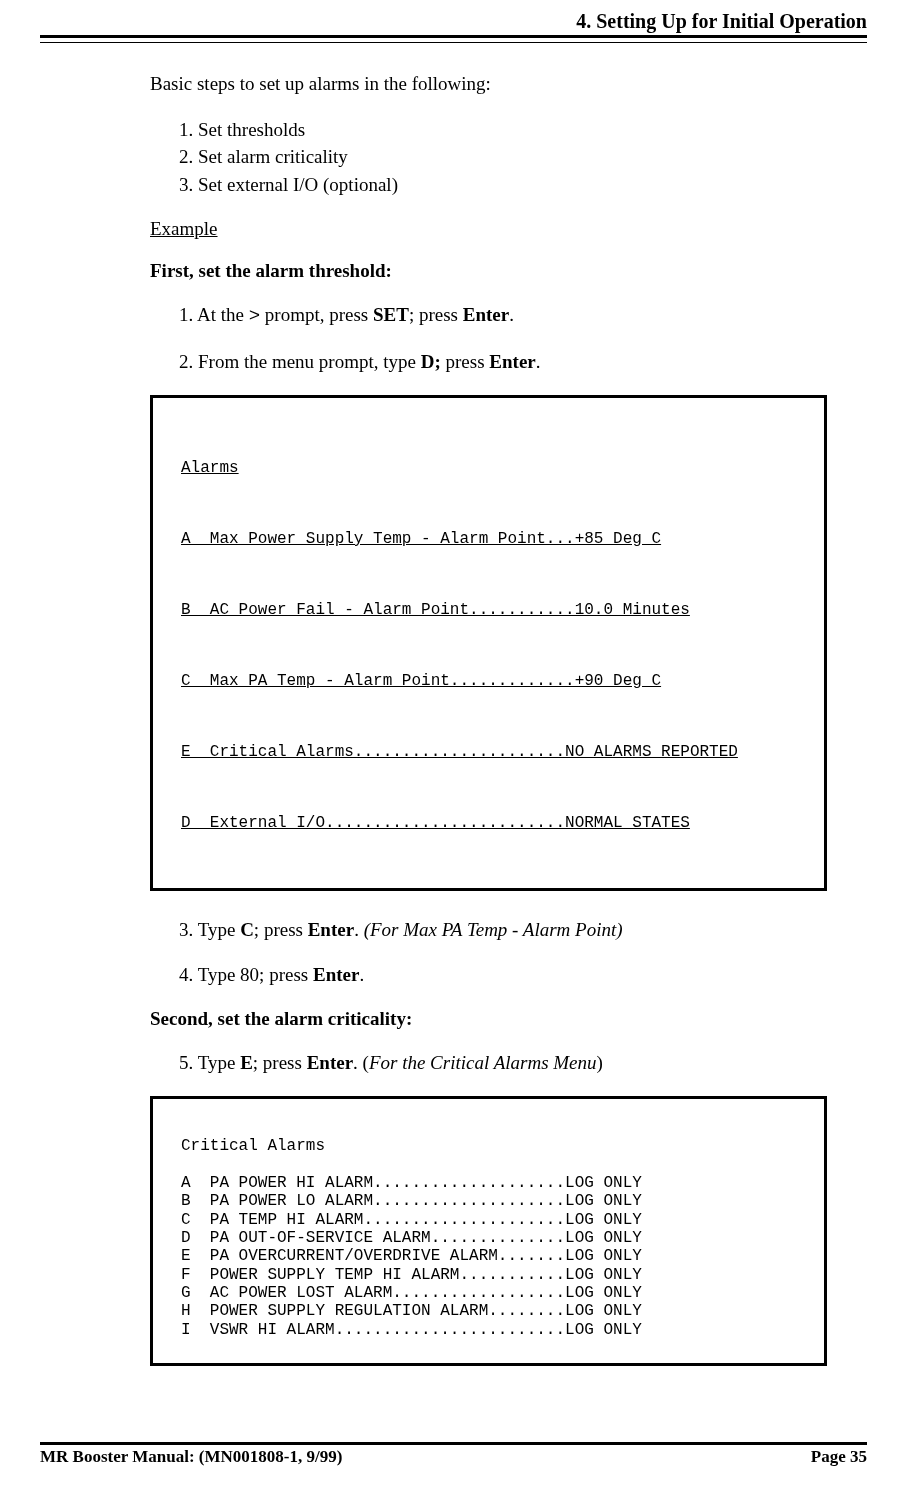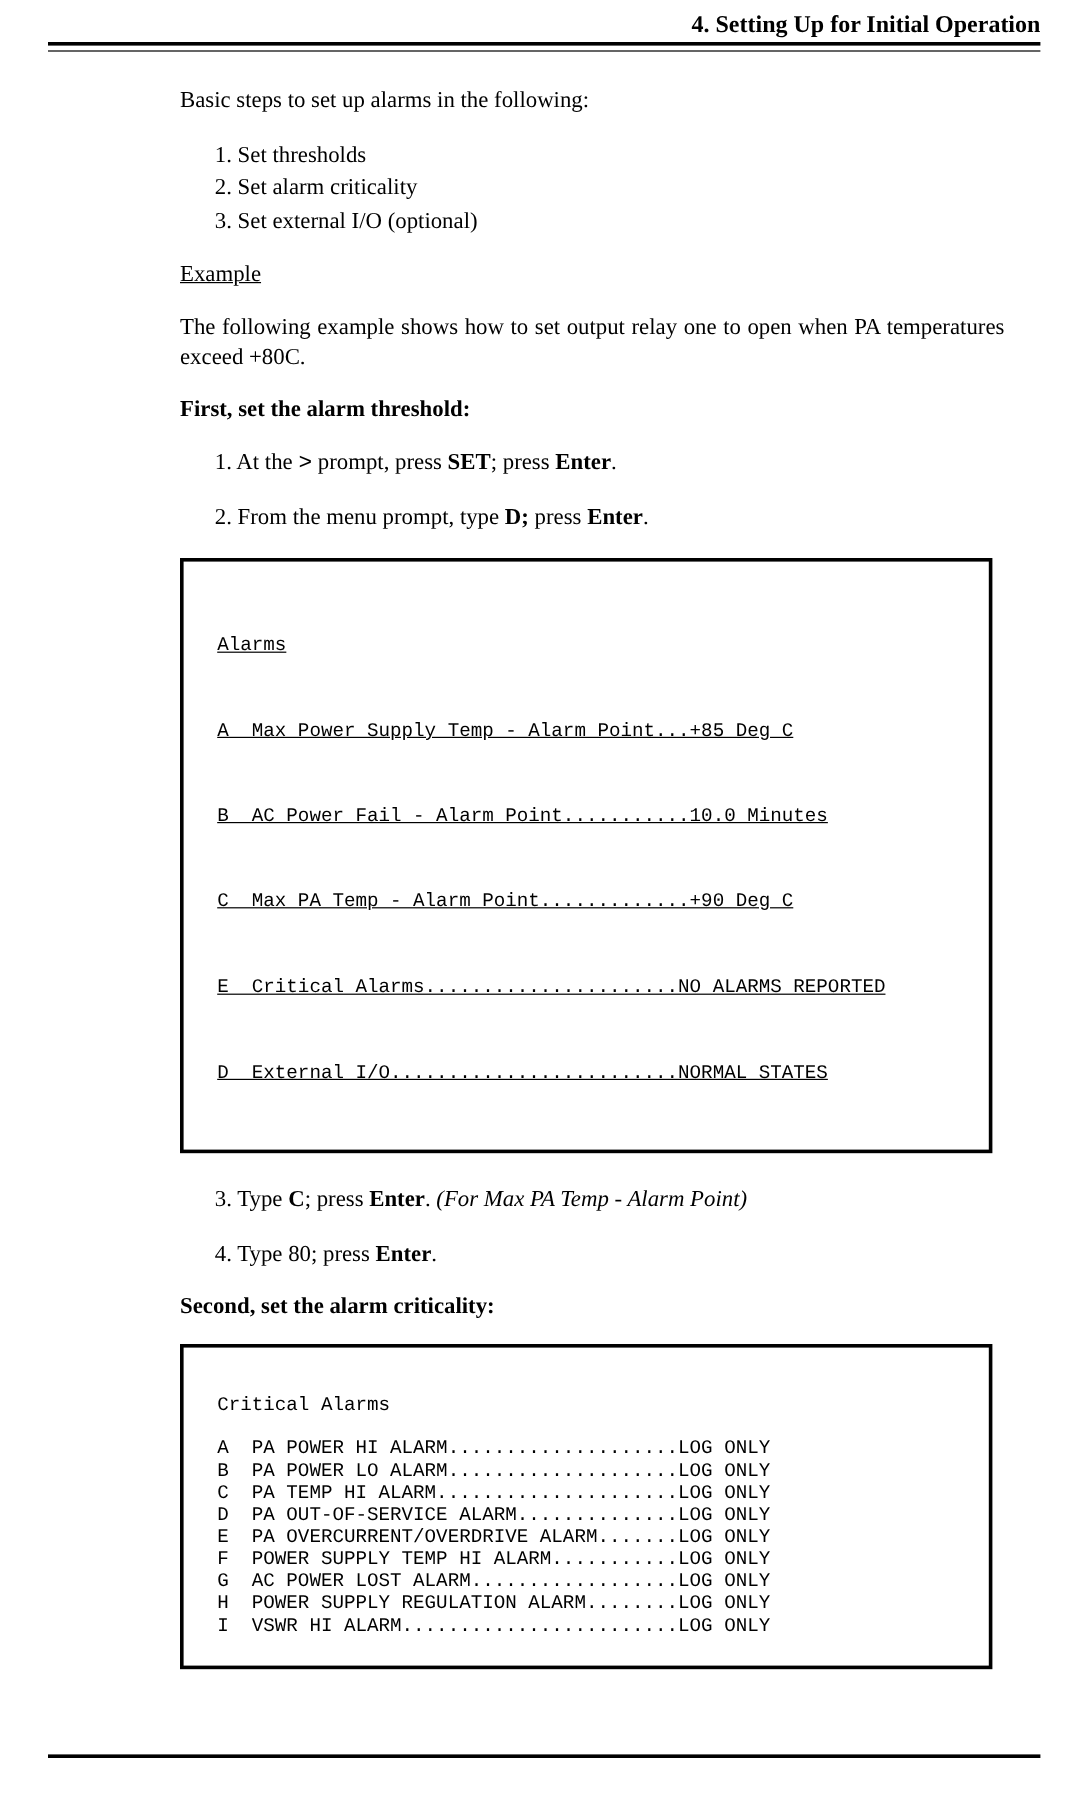--- a/index.html
+++ b/index.html
@@ -115,21 +115,20 @@
     <div class="para">Basic steps to set up alarms in the following:</div>
 
     <ol class="numlist">
       <li>1.   Set thresholds</li>
       <li>2.   Set alarm criticality</li>
       <li>3.   Set external I/O (optional)</li>
     </ol>
 
     <div class="heading-underline">Example</div>
 
-    <div class="para justify">The following example shows how to set output relay one to open when PA temperatures exceed +80C.</div>
 
     <div class="heading-bold">First, set the alarm threshold:</div>
 
     <ol class="numlist spaced">
       <li>
         <span>1.   At the </span><span class="mono">&gt;</span><span> prompt, press </span><span class="bold">SET</span><span>; press </span><span class="bold">Enter</span><span>.</span>
       </li>
       <li>
         <span>2.   From the menu prompt, type </span><span class="bold">D;</span><span> press </span><span class="bold">Enter</span><span>.</span>
       </li>
@@ -148,33 +147,42 @@
       <li>
         <span>3.   Type </span><span class="bold">C</span><span>; press </span><span class="bold">Enter</span><span>. </span><span class="italic">(For Max PA Temp - Alarm Point)</span>
       </li>
       <li>
         <span>4.   Type 80; press </span><span class="bold">Enter</span><span>.</span>
       </li>
     </ol>
 
     <div class="heading-bold">Second, set the alarm criticality:</div>
 
+    <ol class="numlist spaced">
+      <li>
+        <span>5.   Type </span><span class="bold">E</span><span>; press </span><span class="bold">Enter</span><span>. (</span><span class="italic">For the Critical Alarms Menu</span><span>)</span>
+      </li>
+    </ol>
 
     <div class="codebox" style="padding:20px 20px 24px 28px;">
 <span>Critical Alarms</span>
 
 <span>A  PA POWER HI ALARM....................LOG ONLY</span>
 <span>B  PA POWER LO ALARM....................LOG ONLY</span>
 <span>C  PA TEMP HI ALARM.....................LOG ONLY</span>
 <span>D  PA OUT-OF-SERVICE ALARM..............LOG ONLY</span>
 <span>E  PA OVERCURRENT/OVERDRIVE ALARM.......LOG ONLY</span>
 <span>F  POWER SUPPLY TEMP HI ALARM...........LOG ONLY</span>
 <span>G  AC POWER LOST ALARM..................LOG ONLY</span>
 <span>H  POWER SUPPLY REGULATION ALARM........LOG ONLY</span>
 <span>I  VSWR HI ALARM........................LOG ONLY</span>
 </div>
 
   </div>
 </div>
 
 <div class="footer">
   <div class="footer-rule-thick"></div>
+  <div class="footer-row">
+    <div>MR Booster Manual: (MN001808-1, 9/99)</div>
+    <div>Page 35</div>
+  </div>
 </div>
 
 </body></html>

